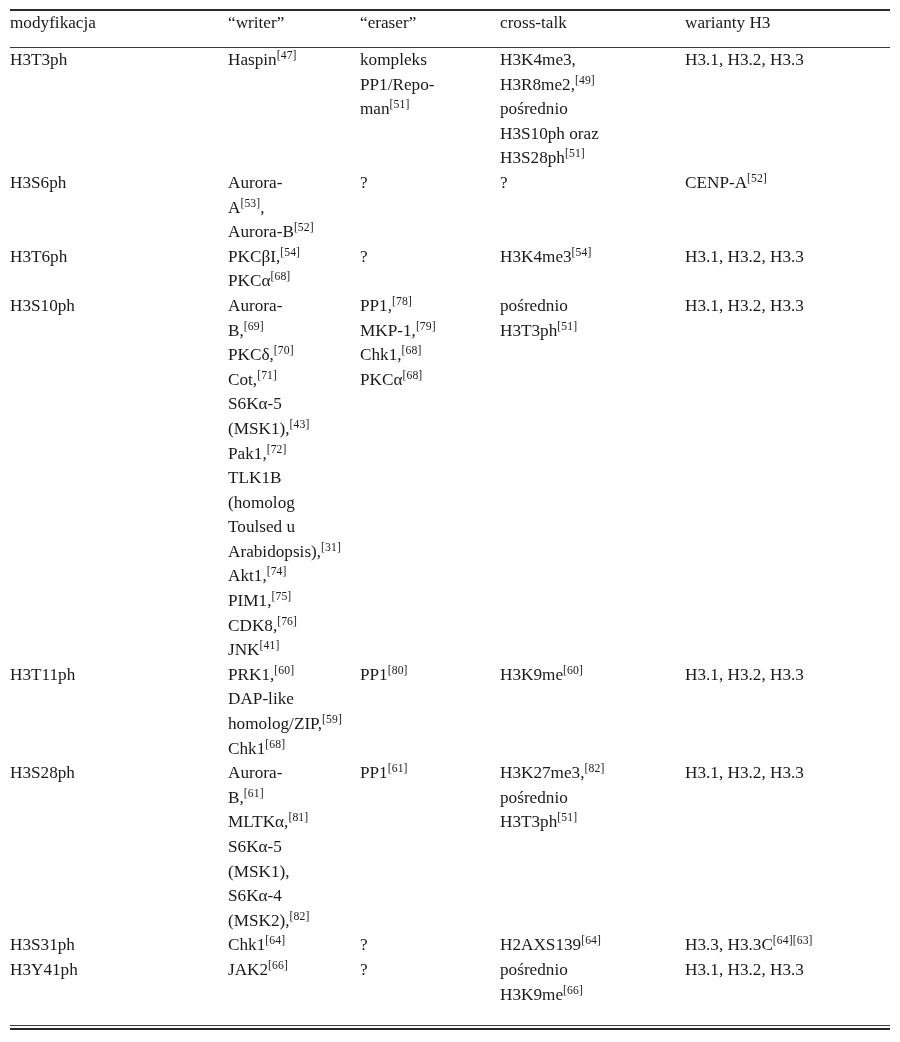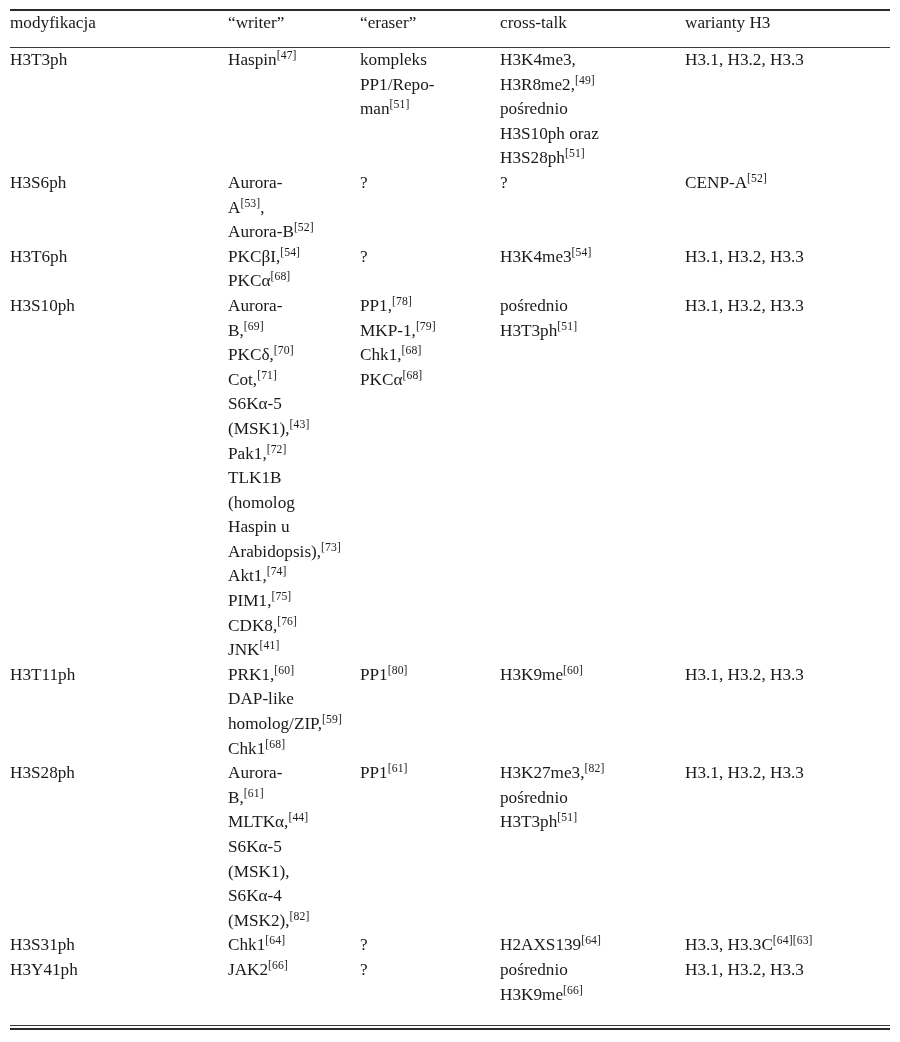--- a/index.html
+++ b/index.html
@@ -222,22 +222,22 @@
             <div class="cell-lines">
               <div><span>Aurora-</span></div>
               <div><span>B,</span><sup class="ref">[69]</sup></div>
               <div><span>PKCδ,</span><sup class="ref">[70]</sup></div>
               <div><span>Cot,</span><sup class="ref">[71]</sup></div>
               <div><span>S6Kα-5</span></div>
               <div><span>(MSK1),</span><sup class="ref">[43]</sup></div>
               <div><span>Pak1,</span><sup class="ref">[72]</sup></div>
               <div><span>TLK1B</span></div>
               <div><span>(homolog</span></div>
-              <div><span>Haspin u</span></div>
-              <div><span>Arabidopsis),</span><sup class="ref">[73]</sup></div>
+              <div><span>Toulsed u</span></div>
+              <div><span>Arabidopsis),</span><sup class="ref">[31]</sup></div>
               <div><span>Akt1,</span><sup class="ref">[74]</sup></div>
               <div><span>PIM1,</span><sup class="ref">[75]</sup></div>
               <div><span>CDK8,</span><sup class="ref">[76]</sup></div>
               <div><span>JNK</span><sup class="ref">[41]</sup></div>
             </div>
           </td>
           <td>
             <div class="cell-lines">
               <div><span>PP1,</span><sup class="ref">[78]</sup></div>
               <div><span>MKP-1,</span><sup class="ref">[79]</sup></div>
@@ -282,21 +282,21 @@
               <div><span>H3.1, H3.2, H3.3</span></div>
             </div>
           </td>
         </tr>
         <tr>
           <td>H3S28ph</td>
           <td>
             <div class="cell-lines">
               <div><span>Aurora-</span></div>
               <div><span>B,</span><sup class="ref">[61]</sup></div>
-              <div><span>MLTKα,</span><sup class="ref">[44]</sup></div>
+              <div><span>MLTKα,</span><sup class="ref">[81]</sup></div>
               <div><span>S6Kα-5</span></div>
               <div><span>(MSK1),</span></div>
               <div><span>S6Kα-4</span></div>
               <div><span>(MSK2),</span><sup class="ref">[82]</sup></div>
             </div>
           </td>
           <td>
             <div class="cell-lines">
               <div><span>PP1</span><sup class="ref">[61]</sup></div>
             </div>

